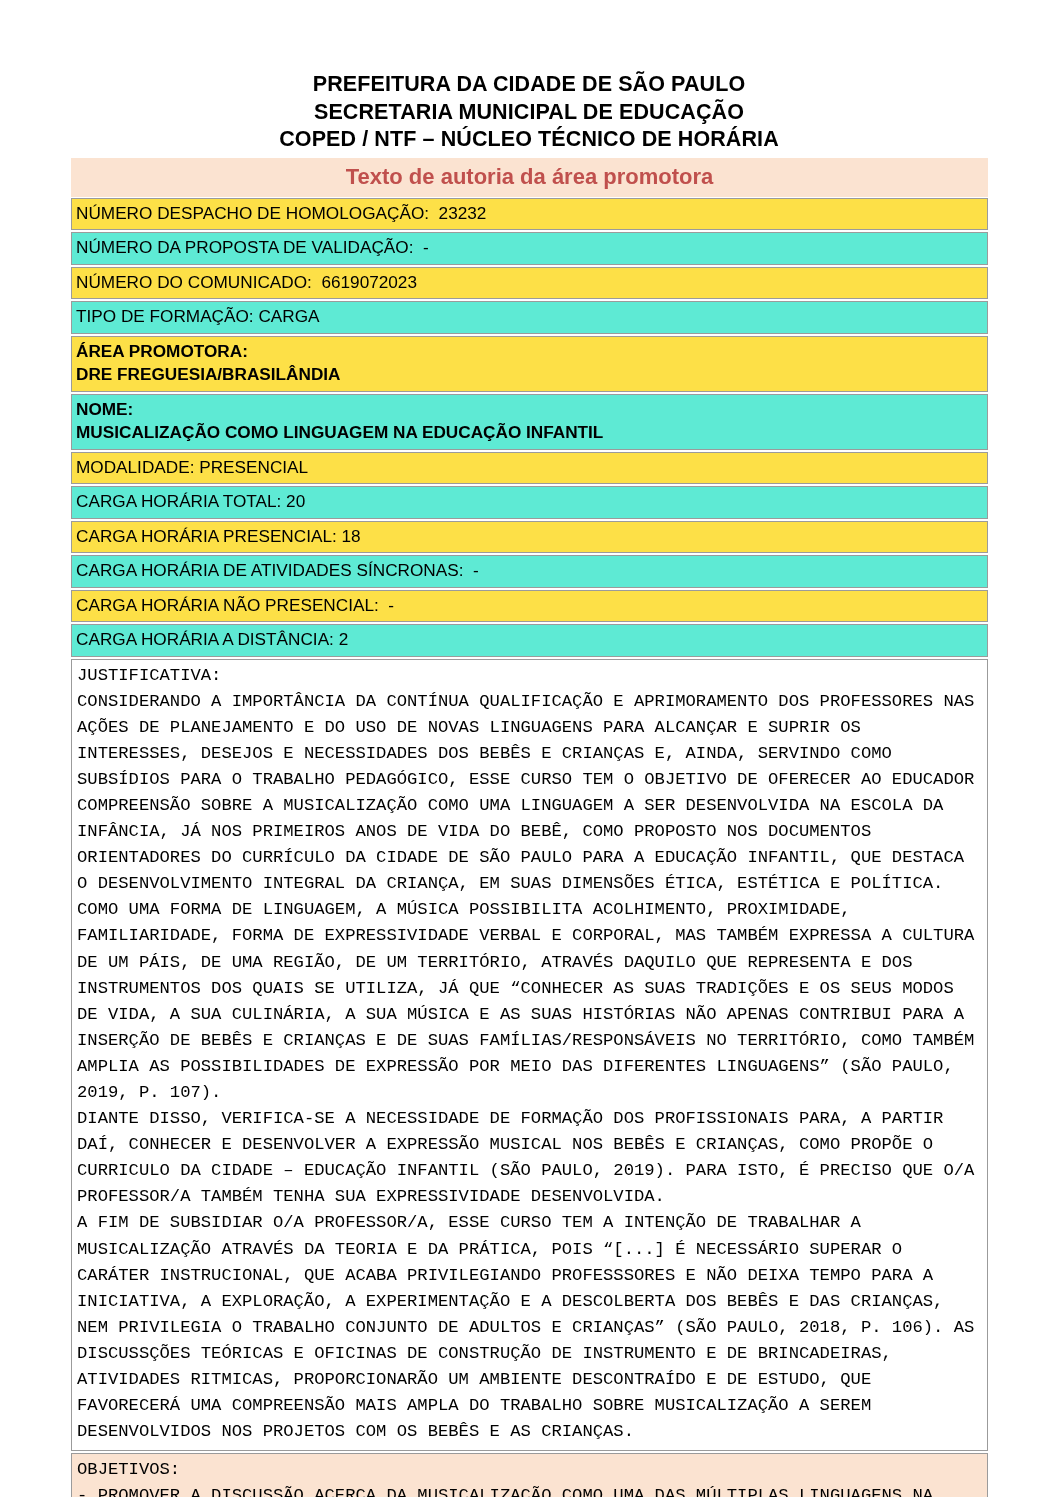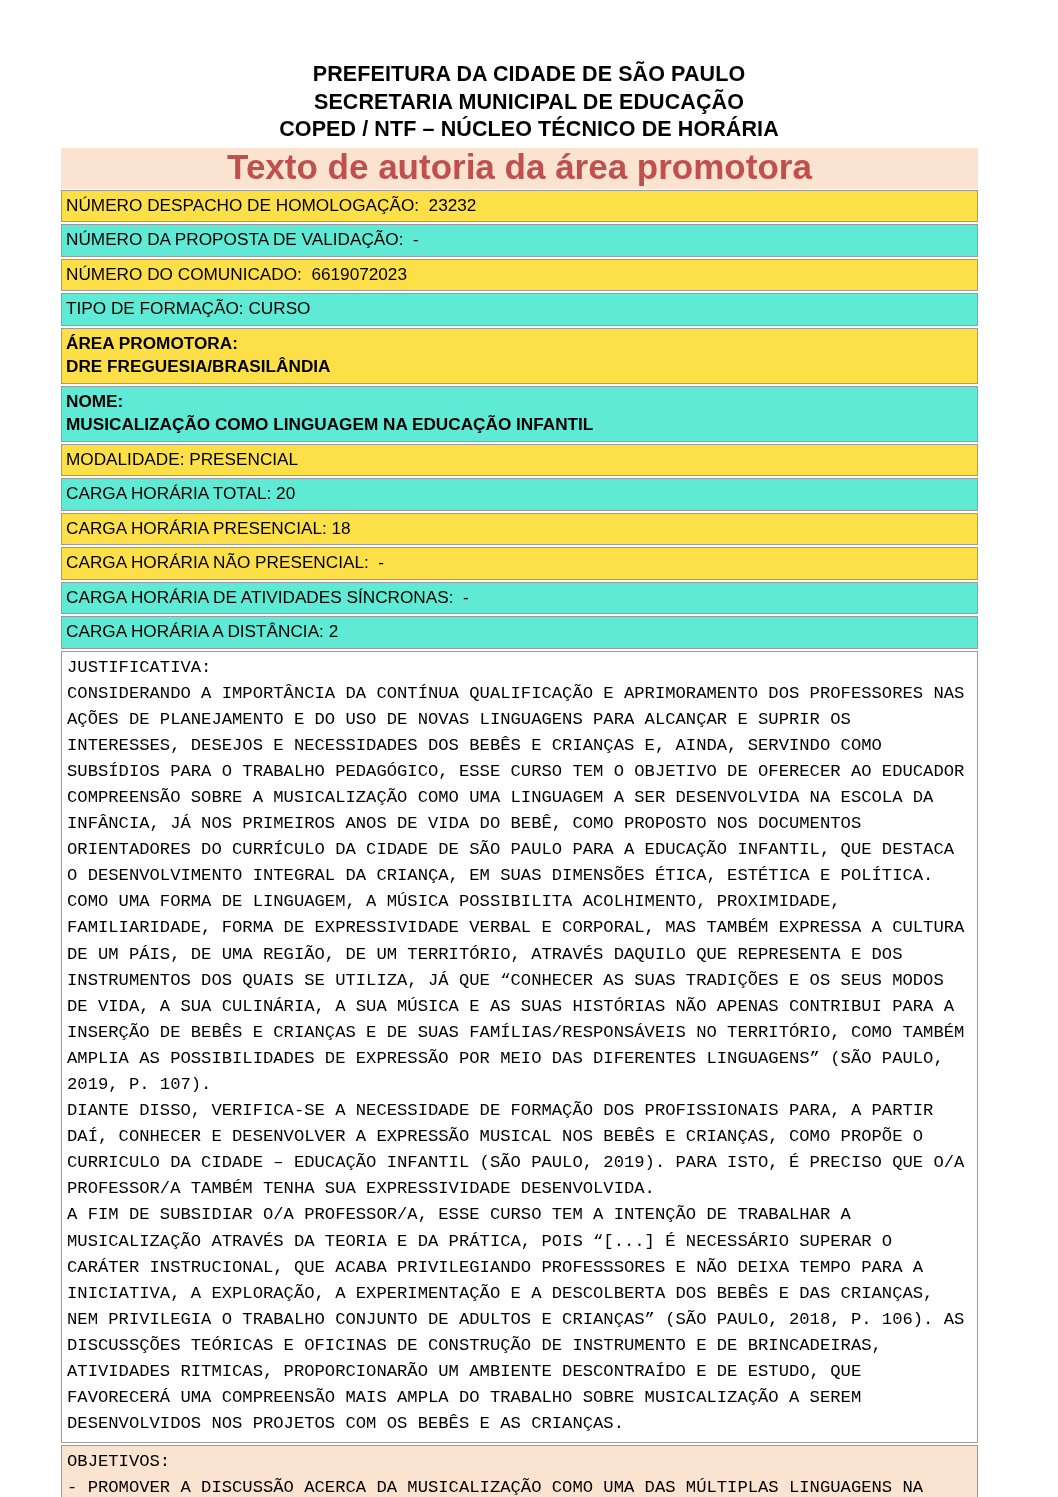--- a/index.html
+++ b/index.html
@@ -12,21 +12,21 @@
     height: 1497px;
     font-family: "Liberation Sans", sans-serif;
     color: #000000;
     overflow: hidden;
   }
   .page {
     position: relative;
     width: 1058px;
     height: 1052px;
     box-sizing: border-box;
-    padding: 4px;
+    padding: 14px;
   }
 
   
   .doc-header {
     padding-top: 57px;
     text-align: center;
   }
   .doc-header .hline {
     font-size: 21.5px;
     font-weight: bold;
@@ -42,21 +42,21 @@
   }
   .title-row {
     background: #FBE3D1;
     text-align: center;
     padding: 4px 0 6px 0;
     margin-bottom: 1px;
   }
   .title-row .title-text {
     color: #C0504D;
     font-weight: bold;
-    font-size: 35px;
+    font-size: 22px;
     line-height: 29px;
   }
 
   .row {
     border: 1px solid #9b9b9b;
     box-sizing: border-box;
     padding: 3px 4px 4px 4px;
     margin-bottom: 2px;
     font-size: 17.2px;
     line-height: 23.5px;
@@ -106,21 +106,21 @@
 
     <div class="row peach">
       <span class="ln">NÚMERO DA PROPOSTA DE VALIDAÇÃO:  -</span>
     </div>
 
     <div class="row">
       <span class="ln">NÚMERO DO COMUNICADO:  6619072023</span>
     </div>
 
     <div class="row peach">
-      <span class="ln">TIPO DE FORMAÇÃO: CURSO</span>
+      <span class="ln">TIPO DE FORMAÇÃO: CARGA</span>
     </div>
 
     <div class="row bold">
       <span class="ln">ÁREA PROMOTORA:</span>
       <span class="ln">DRE FREGUESIA/BRASILÂNDIA</span>
     </div>
 
     <div class="row peach bold">
       <span class="ln">NOME:</span>
       <span class="ln">MUSICALIZAÇÃO COMO LINGUAGEM NA EDUCAÇÃO INFANTIL</span>
@@ -131,26 +131,26 @@
     </div>
 
     <div class="row peach">
       <span class="ln">CARGA HORÁRIA TOTAL: 20</span>
     </div>
 
     <div class="row">
       <span class="ln">CARGA HORÁRIA PRESENCIAL: 18</span>
     </div>
 
+    <div class="row peach">
+      <span class="ln">CARGA HORÁRIA DE ATIVIDADES SÍNCRONAS:  -</span>
+    </div>
+
     <div class="row">
       <span class="ln">CARGA HORÁRIA NÃO PRESENCIAL:  -</span>
-    </div>
-
-    <div class="row peach">
-      <span class="ln">CARGA HORÁRIA DE ATIVIDADES SÍNCRONAS:  -</span>
     </div>
 
     <div class="row peach">
       <span class="ln">CARGA HORÁRIA A DISTÂNCIA: 2</span>
     </div>
 
     <div class="block">
       <p>JUSTIFICATIVA:</p>
       <p>CONSIDERANDO A IMPORTÂNCIA DA CONTÍNUA QUALIFICAÇÃO E APRIMORAMENTO DOS PROFESSORES NAS AÇÕES DE PLANEJAMENTO E DO USO DE NOVAS LINGUAGENS PARA ALCANÇAR E SUPRIR OS INTERESSES, DESEJOS E NECESSIDADES DOS BEBÊS E  CRIANÇAS E, AINDA, SERVINDO COMO SUBSÍDIOS PARA O TRABALHO PEDAGÓGICO, ESSE CURSO TEM O OBJETIVO DE OFERECER AO EDUCADOR COMPREENSÃO SOBRE A MUSICALIZAÇÃO COMO UMA LINGUAGEM A SER DESENVOLVIDA NA ESCOLA DA INFÂNCIA, JÁ NOS PRIMEIROS ANOS DE VIDA DO BEBÊ, COMO PROPOSTO NOS DOCUMENTOS ORIENTADORES DO CURRÍCULO DA CIDADE DE SÃO PAULO PARA A EDUCAÇÃO INFANTIL, QUE DESTACA O DESENVOLVIMENTO INTEGRAL DA CRIANÇA, EM SUAS DIMENSÕES ÉTICA, ESTÉTICA E POLÍTICA.</p>
       <p>COMO UMA FORMA DE LINGUAGEM, A MÚSICA POSSIBILITA ACOLHIMENTO, PROXIMIDADE, FAMILIARIDADE, FORMA DE EXPRESSIVIDADE VERBAL E CORPORAL, MAS TAMBÉM EXPRESSA A CULTURA DE UM PÁIS, DE UMA REGIÃO, DE UM TERRITÓRIO, ATRAVÉS DAQUILO QUE REPRESENTA E DOS INSTRUMENTOS DOS QUAIS SE UTILIZA, JÁ QUE “CONHECER AS SUAS TRADIÇÕES E OS SEUS MODOS DE VIDA, A SUA CULINÁRIA, A SUA MÚSICA E AS SUAS HISTÓRIAS NÃO APENAS CONTRIBUI PARA A INSERÇÃO DE BEBÊS E CRIANÇAS E DE SUAS FAMÍLIAS/RESPONSÁVEIS NO TERRITÓRIO, COMO TAMBÉM AMPLIA AS POSSIBILIDADES DE EXPRESSÃO POR MEIO DAS DIFERENTES LINGUAGENS” (SÃO PAULO, 2019, P. 107).</p>

